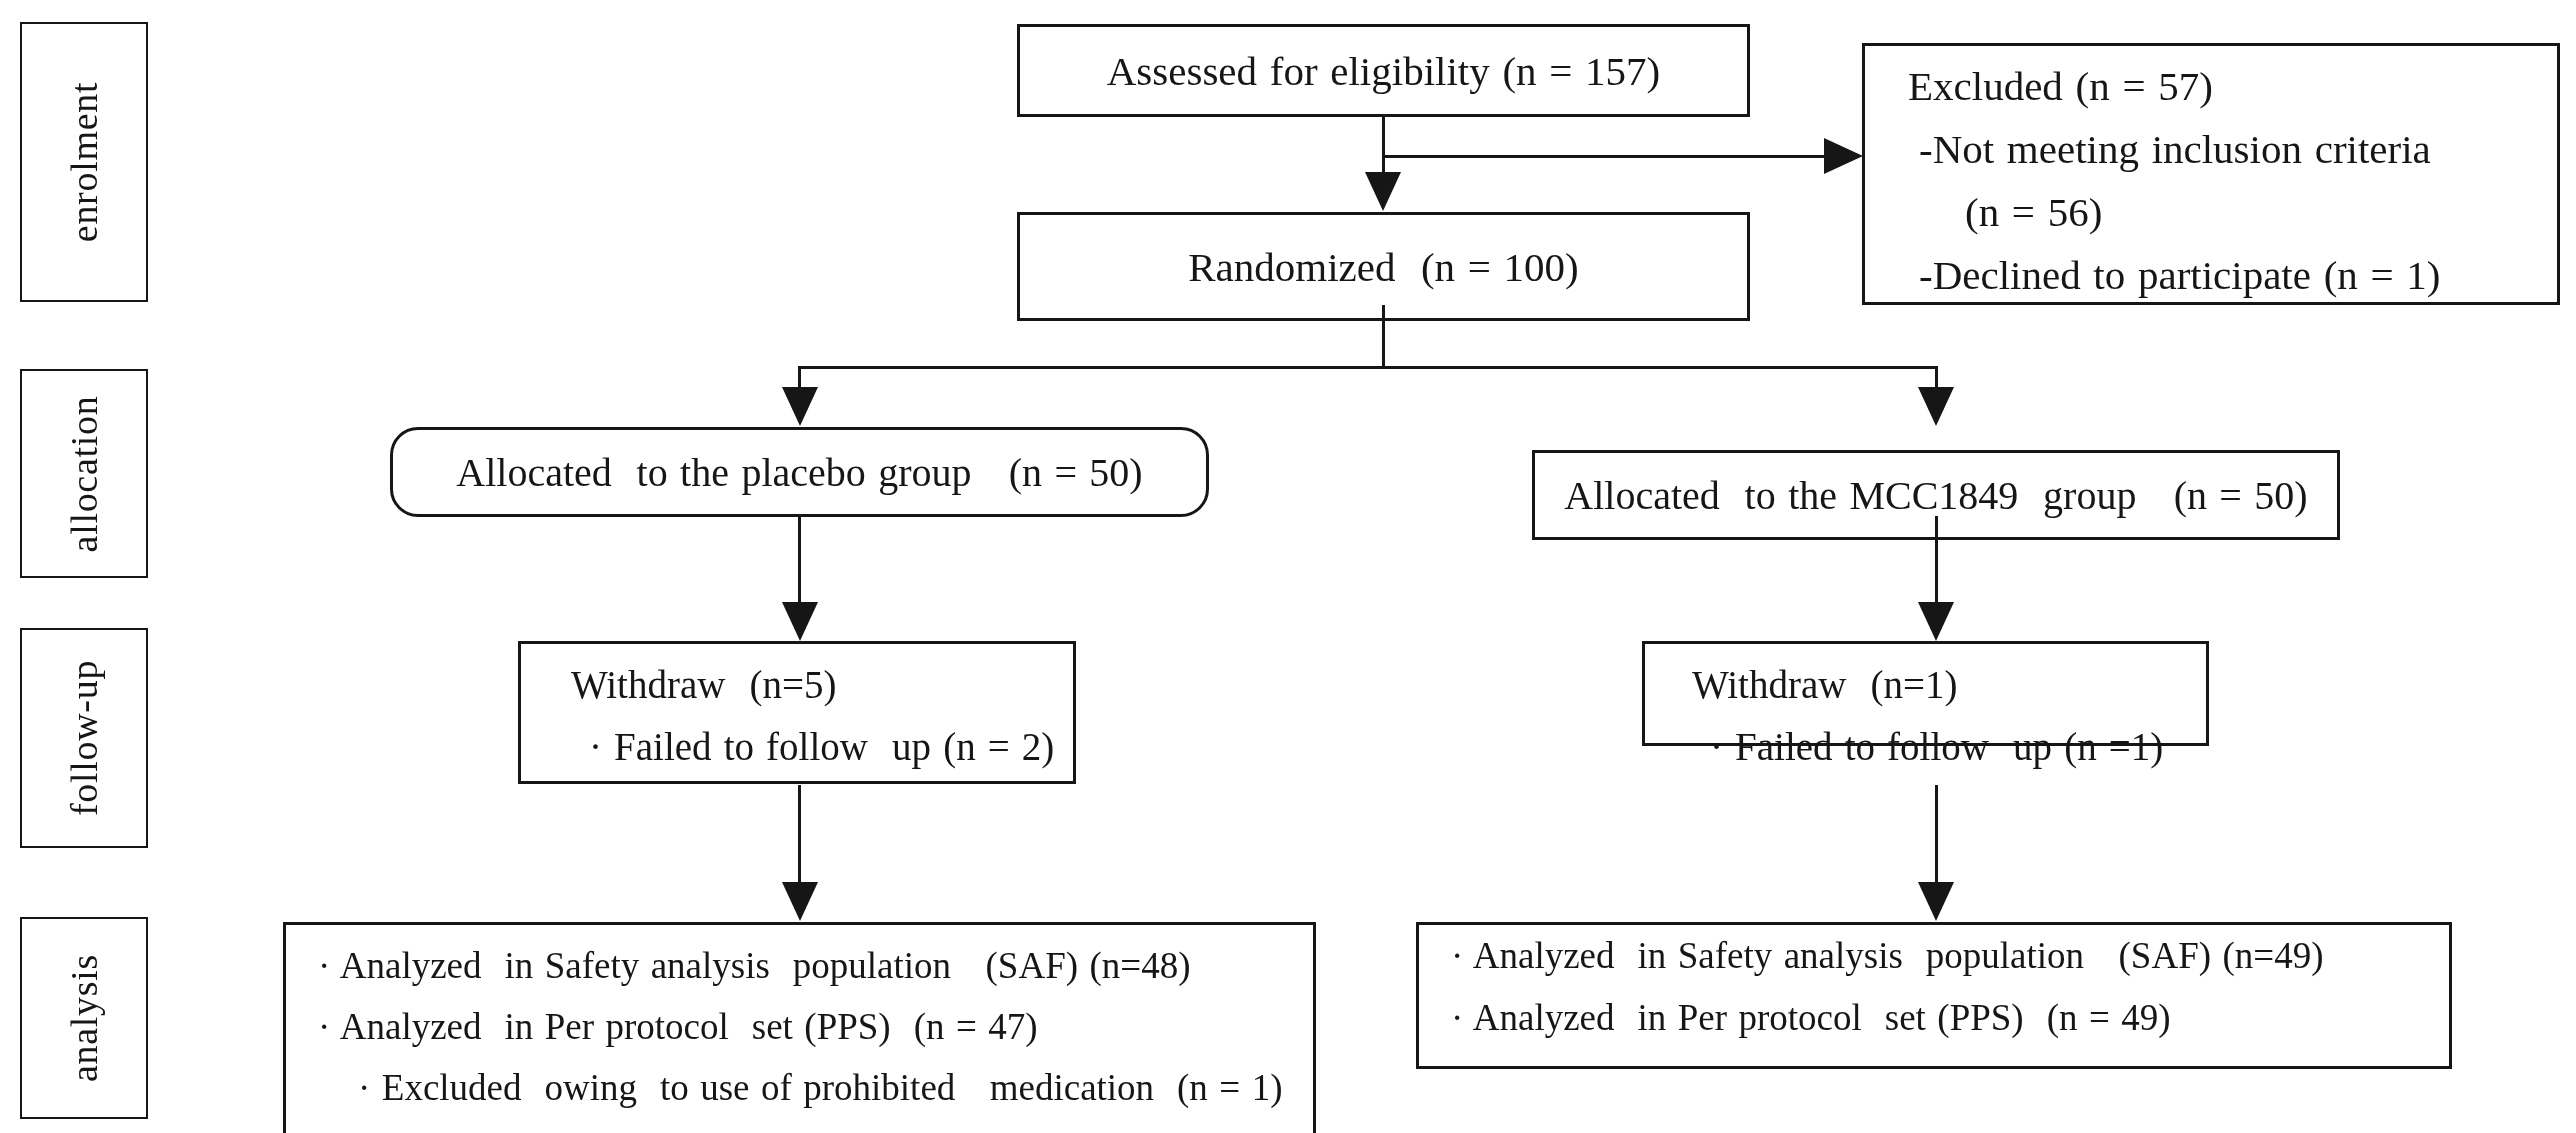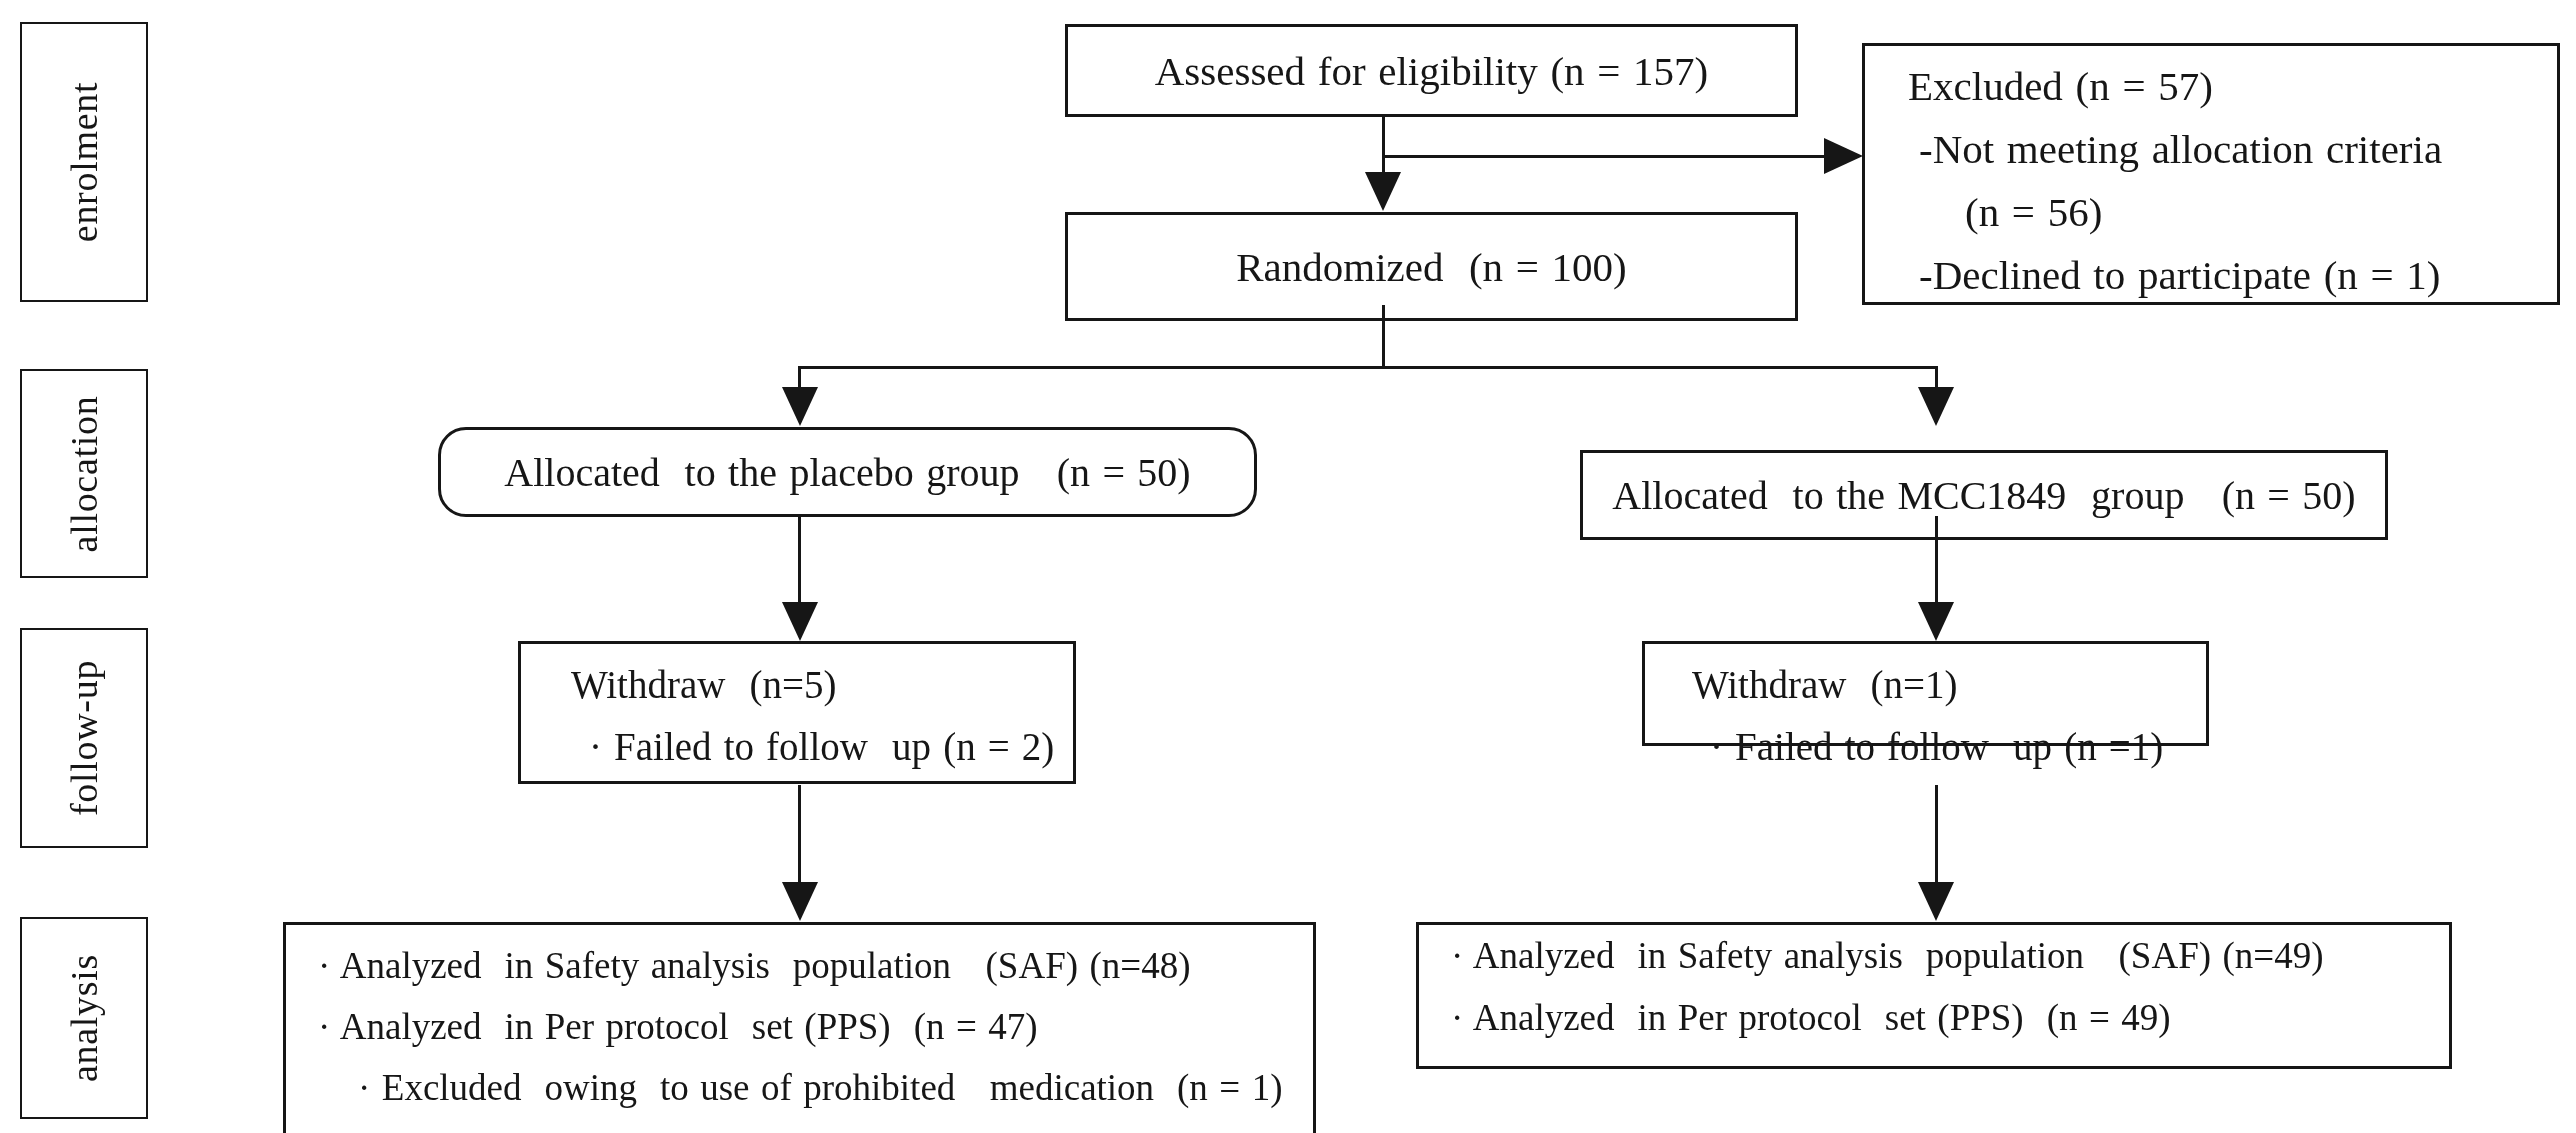--- a/index.html
+++ b/index.html
@@ -22,21 +22,21 @@
   .stage-allocation{top:369px;height:209px;}
   .stage-followup  {top:628px;height:220px;}
   .stage-analysis  {top:917px;height:202px;}
 
   
   .node{
     position:absolute;background:#ffffff;border:3.6px solid #161616;
     box-sizing:border-box;font-size:40px;word-spacing:0.06em;
   }
   .node .ln{white-space:pre;}
-  .node-center{display:flex;align-items:center;justify-content:center;margin-left:48px;}
+  .node-center{display:flex;align-items:center;justify-content:center;}
 
   .node-assessed  {left:1017px;top:24px;width:733px;height:93px;font-size:41px;}
   .node-excluded  {left:1862px;top:43px;width:698px;height:262px;padding-top:8.6px;font-size:41px;}
   .node-excluded .ln{line-height:63px;}
   .node-randomized{left:1017px;top:212px;width:733px;height:109px;font-size:41px;}
   .node-alloc-l   {left:390px;top:427px;width:819px;height:90px;border-radius:28px;}
   .node-alloc-r   {left:1532px;top:450px;width:808px;height:90px;}
   .node-fu-l      {left:518px;top:641px;width:558px;height:143px;padding-top:10px;font-size:39px;}
   .node-fu-r      {left:1642px;top:641px;width:567px;height:105px;padding-top:10px;font-size:39px;}
   .node-fu-l .ln,.node-fu-r .ln{line-height:62px;}
@@ -84,21 +84,21 @@
   <div class="stage stage-analysis">
     <span class="vtext">analysis</span>
   </div>
 
   <div class="node node-center node-assessed">
     <span class="ln">Assessed for eligibility (n = 157)</span>
   </div>
 
   <div class="node node-excluded">
     <div class="ln pl60">Excluded (n = 57)</div>
-    <div class="ln pl75">-Not meeting allocation criteria</div>
+    <div class="ln pl75">-Not meeting inclusion criteria</div>
     <div class="ln pl140">(n = 56)</div>
     <div class="ln pl75">-Declined to participate (n = 1)</div>
   </div>
 
   <div class="node node-center node-randomized">
     <span class="ln">Randomized  (n = 100)</span>
   </div>
 
   <div class="node node-center node-alloc-l">
     <span class="ln">Allocated  to the placebo group   (n = 50)</span>

